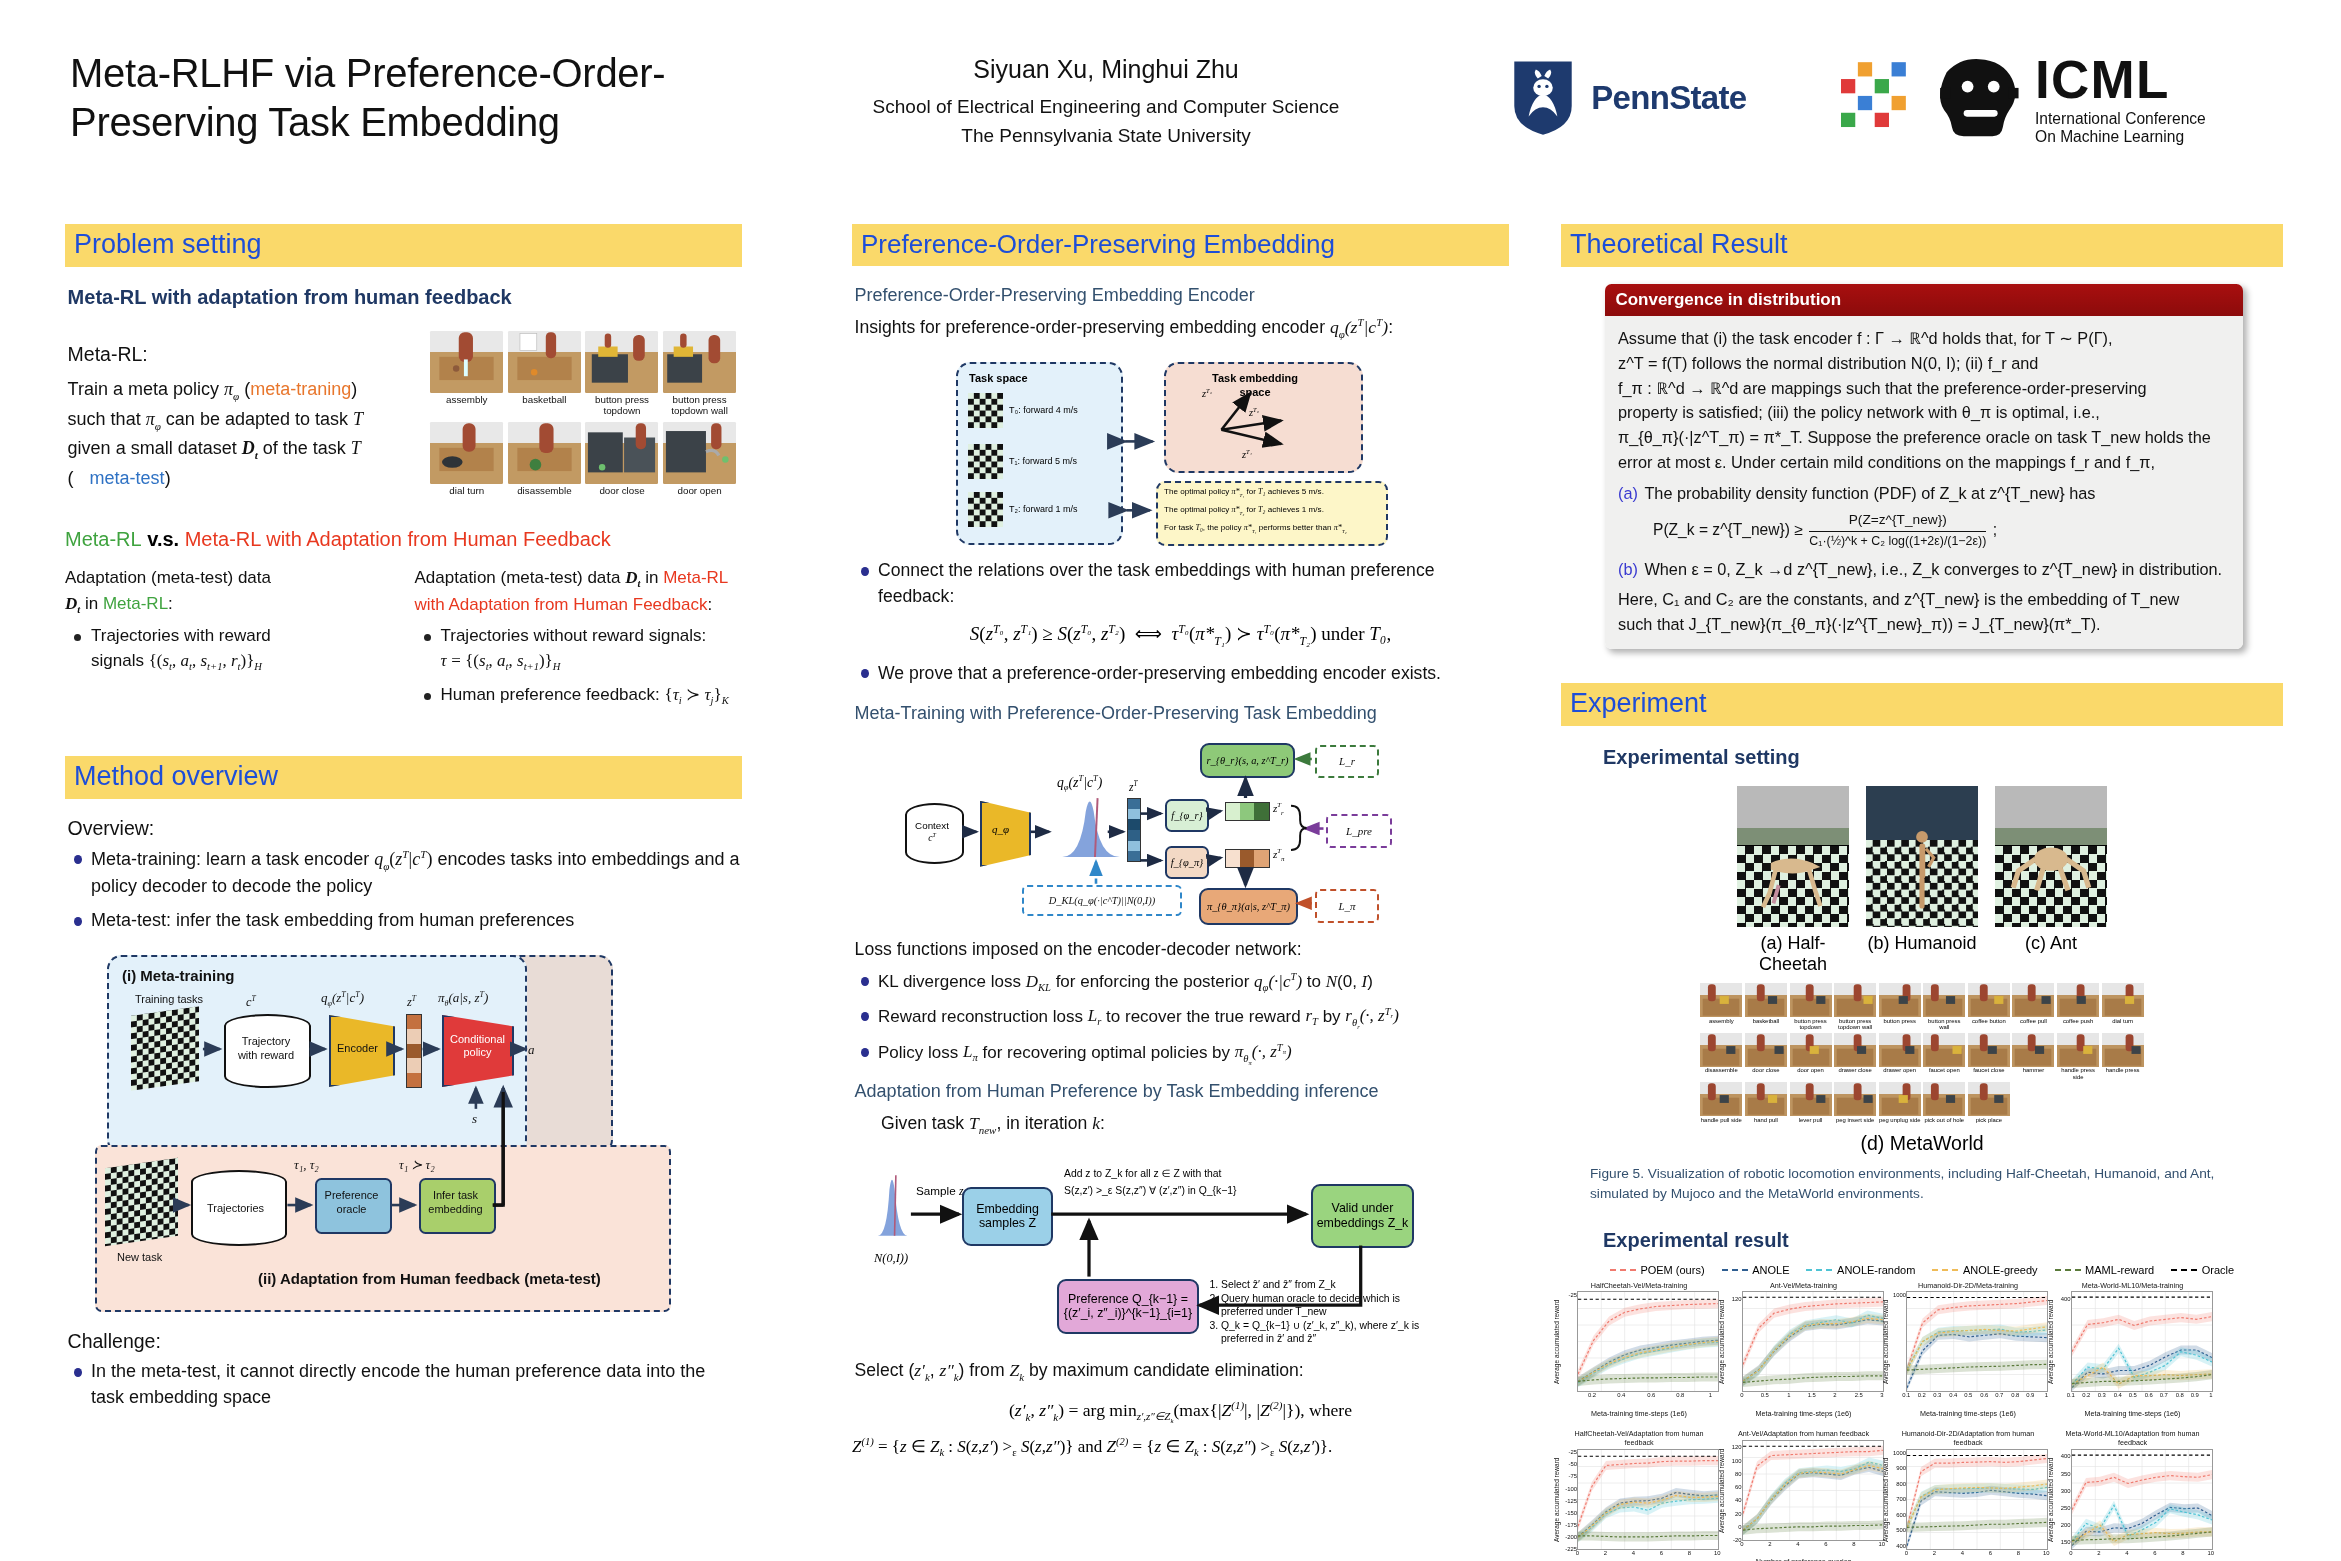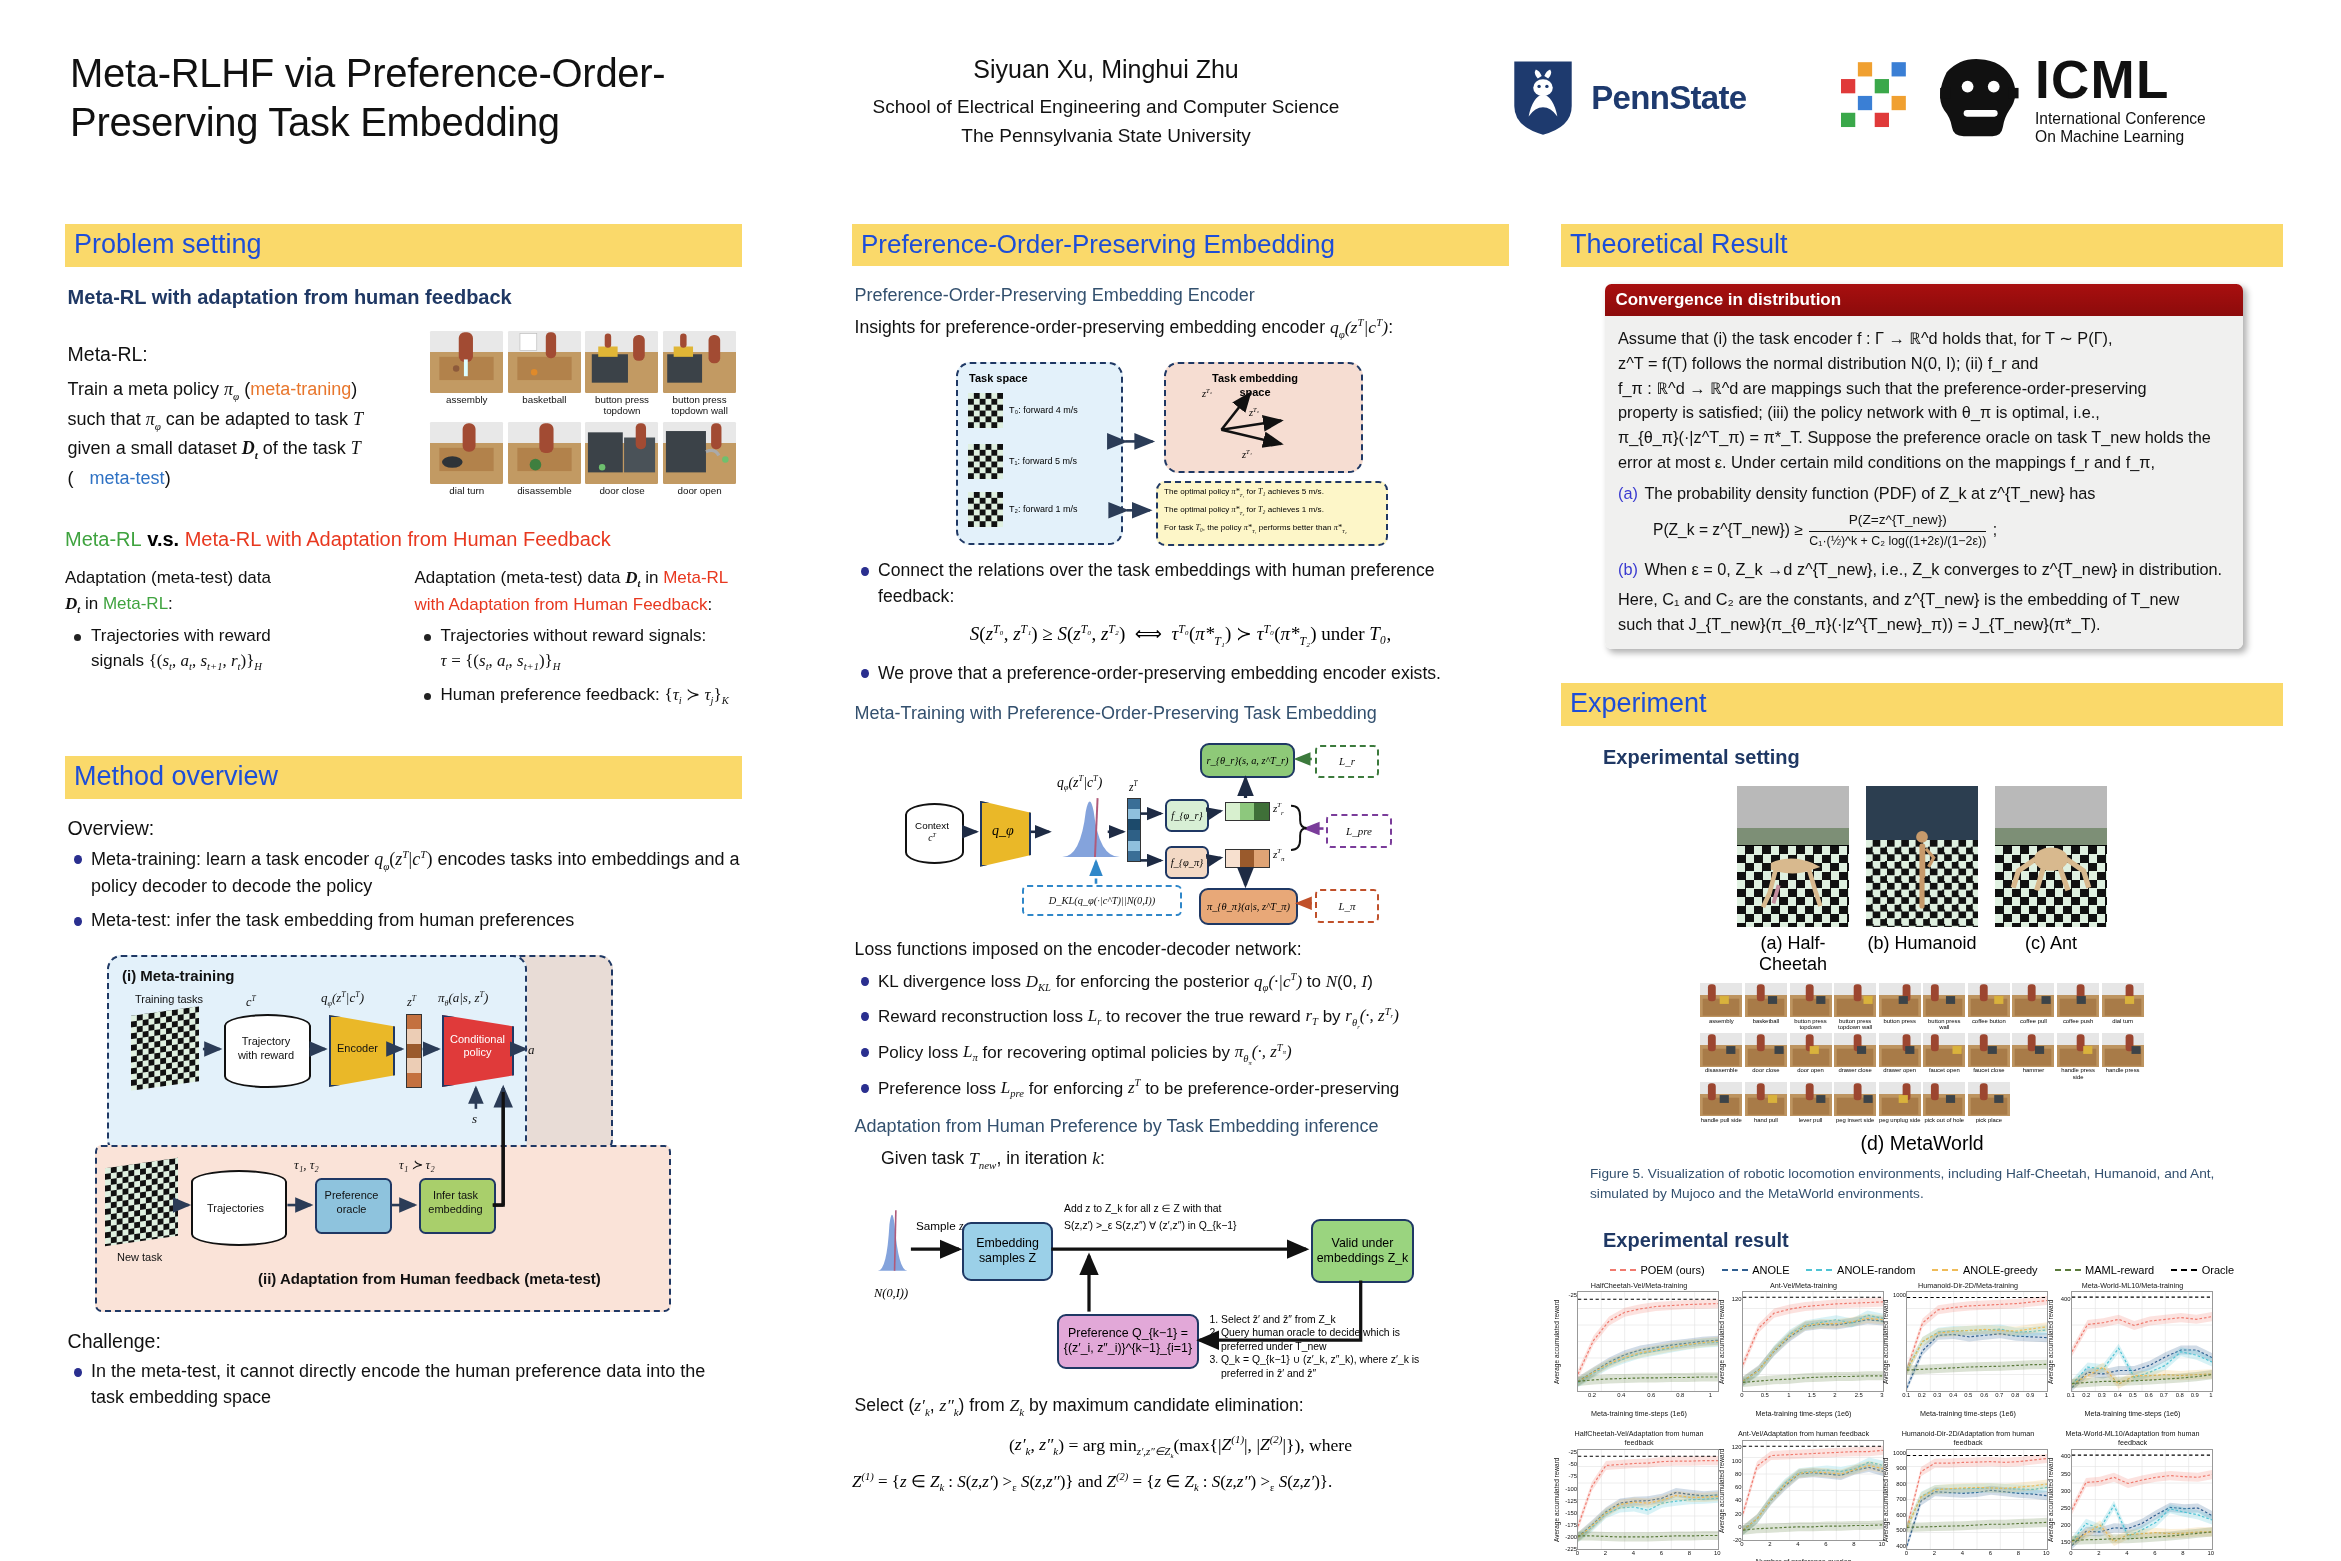--- a/index.html
+++ b/index.html
@@ -428,21 +428,21 @@
     <ul class="bul" style="margin-top:11.7px;">
       <li style="font-size:17.6px;">We prove that a preference-order-preserving embedding encoder exists.</li>
     </ul>
 
     <div class="subhead thin" style="margin-top:17px;">Meta-Training with Preference-Order-Preserving Task Embedding</div>
 
     <div class="fig3">
       <div class="cyl" style="position:absolute;left:3.9px;top:70px;width:55px;height:57px;"></div>
       <div style="position:absolute;left:9px;top:87px;width:44px;text-align:center;font-size:9.8px;line-height:1.25;"><span>Context</span><br><span class="mi">c<sup>T</sup></span></div>
       <div class="trap-y" style="position:absolute;left:79px;top:68px;width:47px;height:62px;clip-path:polygon(0 0,100% 18%,100% 82%,0 100%);"></div>
-      <div class="mi" style="position:absolute;left:91px;top:90px;font-size:14px;">q_φ</div>
+      <div class="mi" style="position:absolute;left:91px;top:90px;font-size:11px;">q_φ</div>
       <div class="mi" style="position:absolute;left:156px;top:40px;font-size:13.7px;">q<sub>φ</sub>(z<sup>T</sup>|c<sup>T</sup>)</div>
       <svg width="72" height="72" style="position:absolute;left:156px;top:56px;" viewBox="0 0 110 110">
         <path d="M8 104 Q36 104 44 34 Q50 4 56 34 Q64 104 96 104 Z" fill="#6f93d6" opacity=".85"></path>
         <line x1="62" y1="14" x2="58" y2="104" stroke="#b05a7a" stroke-width="3"></line>
       </svg>
       <div class="mi" style="position:absolute;left:228px;top:47px;font-size:11.7px;">z<sup>T</sup></div>
       <div style="position:absolute;left:226px;top:65px;width:11.7px;height:62px;border:1.3px solid #333;background:linear-gradient(#3a6e96 0 16%,#8fc0dd 16% 33%,#1c4a6b 33% 50%,#2e6086 50% 67%,#8fc0dd 67% 84%,#3a6e96 84% 100%);"></div>
 
       <div class="f3box" style="left:264px;top:66px;width:40px;height:29px;background:#d8efd5;">
           <span class="mi" style="font-size:10.4px;">f_{φ_r}</span>
@@ -509,21 +509,20 @@
         <path d="M600 112 q14 0 14 16 v6 q0 12 10 12 q-10 0 -10 12 v6 q0 16 -14 16" stroke="#111" stroke-width="3" fill="none"></path>
         <line x1="300" y1="232" x2="300" y2="198" stroke="#2f87c9" stroke-width="4" stroke-dasharray="8 5" marker-end="url(#ar3b)"></line>
       </svg>
     </div>
 
     <div class="para" style="margin-top:9px;font-size:17.6px;">Loss functions imposed on the encoder-decoder network:</div>
     <ul class="bul">
       <li style="font-size:17px;">KL divergence loss <span class="mi">D<sub>KL</sub></span> for enforcing the posterior <span class="mi">q<sub>φ</sub>(·|c<sup>T</sup>)</span> to <span class="mi">N</span>(0, <span class="mi">I</span>)</li>
       <li style="font-size:17px;">Reward reconstruction loss <span class="mi">L<sub>r</sub></span> to recover the true reward <span class="mi">r<sub>T</sub></span> by <span class="mi">r<sub>θ<sub>r</sub></sub>(·, z<sup>T<sub>r</sub></sup>)</span></li>
       <li style="font-size:17px;">Policy loss <span class="mi">L<sub>π</sub></span> for recovering optimal policies by <span class="mi">π<sub>θ<sub>π</sub></sub>(·, z<sup>T<sub>π</sub></sup>)</span></li>
-      <li style="font-size:17px;">Preference loss <span class="mi">L<sub>pre</sub></span> for enforcing <span class="mi">z<sup>T</sup></span> to be preference-order-preserving</li>
     </ul>
 
     <div class="subhead thin" style="margin-top:14.3px;">Adaptation from Human Preference by Task Embedding inference</div>
     <div class="para" style="margin-left:29px;font-size:17.6px;">Given task <span class="mi">T<sub>new</sub></span>, in iteration <span class="mi">k</span>:</div>
 
     <div class="fig4">
       <svg width="36" height="72" style="position:absolute;left:0px;top:23.4px;" viewBox="0 0 56 110">
         <path d="M6 106 Q20 106 24 34 Q28 4 32 34 Q38 106 52 106 Z" fill="#6f93d6" opacity=".85"></path>
         <line x1="34" y1="12" x2="32" y2="106" stroke="#b05a7a" stroke-width="2.5"></line>
       </svg>

